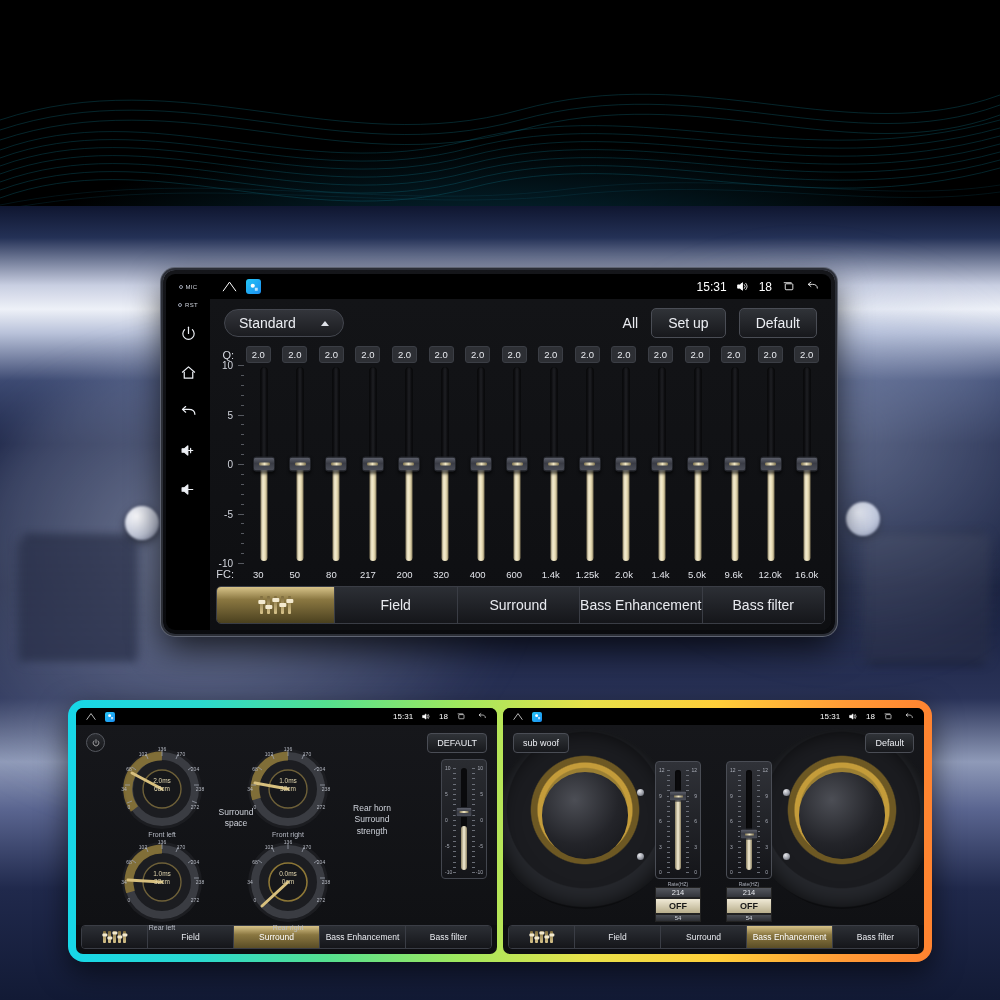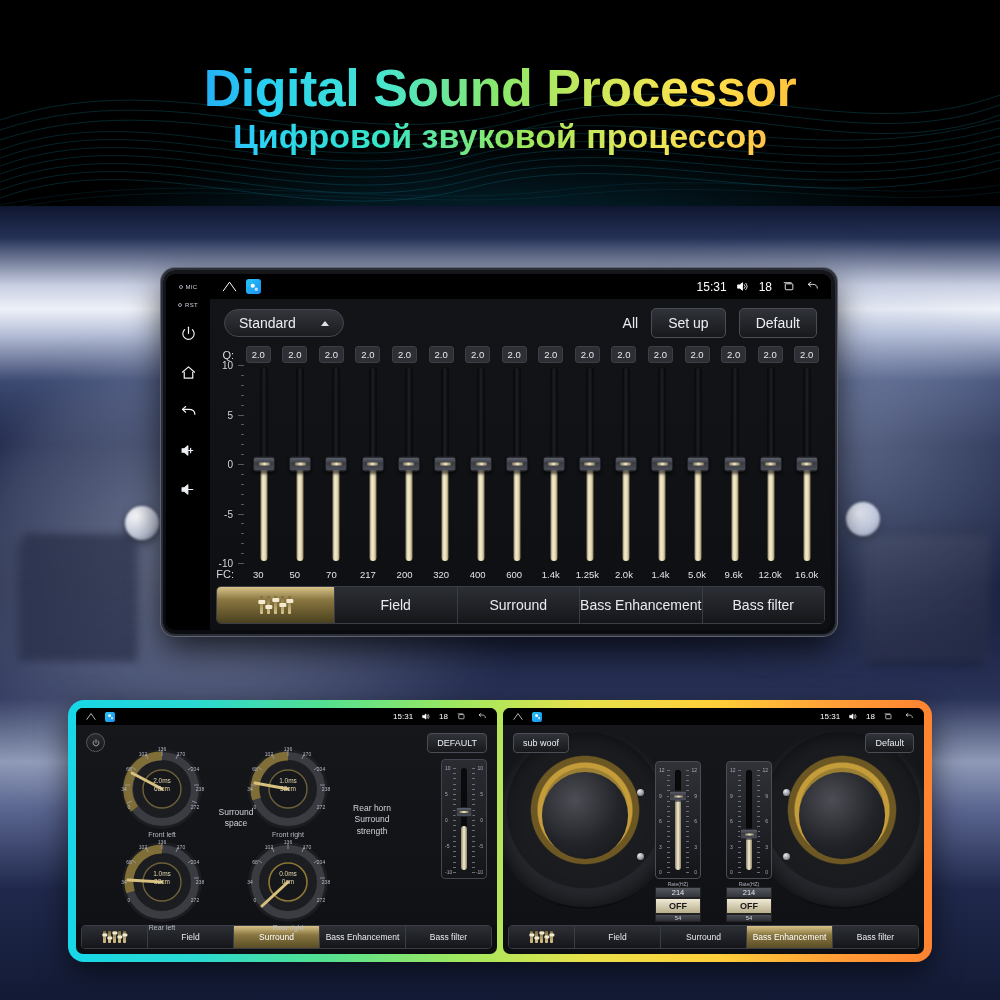--- a/index.html
+++ b/index.html
@@ -271,22 +271,20 @@
       <g fill="none" stroke="#1596ad" stroke-width="0.5" opacity="0.5">
         <path d="M0,120 C180,60 340,160 520,110 C700,60 850,150 1000,95"></path>
         <path d="M0,130 C180,70 340,170 520,120 C700,70 850,160 1000,105"></path>
         <path d="M0,140 C180,80 340,180 520,130 C700,80 850,170 1000,115"></path>
       </g>
       <g fill="none" stroke="#10576b" stroke-width="0.5" opacity="0.45">
         <path d="M0,205 C200,165 380,212 560,190 C740,168 870,205 1000,185"></path>
         <path d="M0,210 C200,172 380,212 560,196 C740,176 870,210 1000,192"></path>
       </g>
     </svg>
-    <div class="hero-title">Digital Sound Processor</div>
-    <div class="hero-sub">Цифровой звуковой процессор</div>
   </div>
 
   <div class="carbg">
     <div class="vent l"></div>
     <div class="vent r"></div>
     <div class="knob3d" style="left:125px; top:300px;"></div>
     <div class="knob3d" style="right:120px; top:296px;"></div>
   </div>
 
   <div class="unit">
@@ -617,21 +615,21 @@
                 </div>
               </div>
             </div>
         </div>
 
         <div class="fcrow">
           <div class="fclabel">FC:</div>
           <div class="fccells" id="fc-cells">
               <div class="fccell">30</div>
               <div class="fccell">50</div>
-              <div class="fccell">70</div>
+              <div class="fccell">80</div>
               <div class="fccell">217</div>
               <div class="fccell">200</div>
               <div class="fccell">320</div>
               <div class="fccell">400</div>
               <div class="fccell">600</div>
               <div class="fccell">1.4k</div>
               <div class="fccell">1.25k</div>
               <div class="fccell">2.0k</div>
               <div class="fccell">1.4k</div>
               <div class="fccell">5.0k</div>

